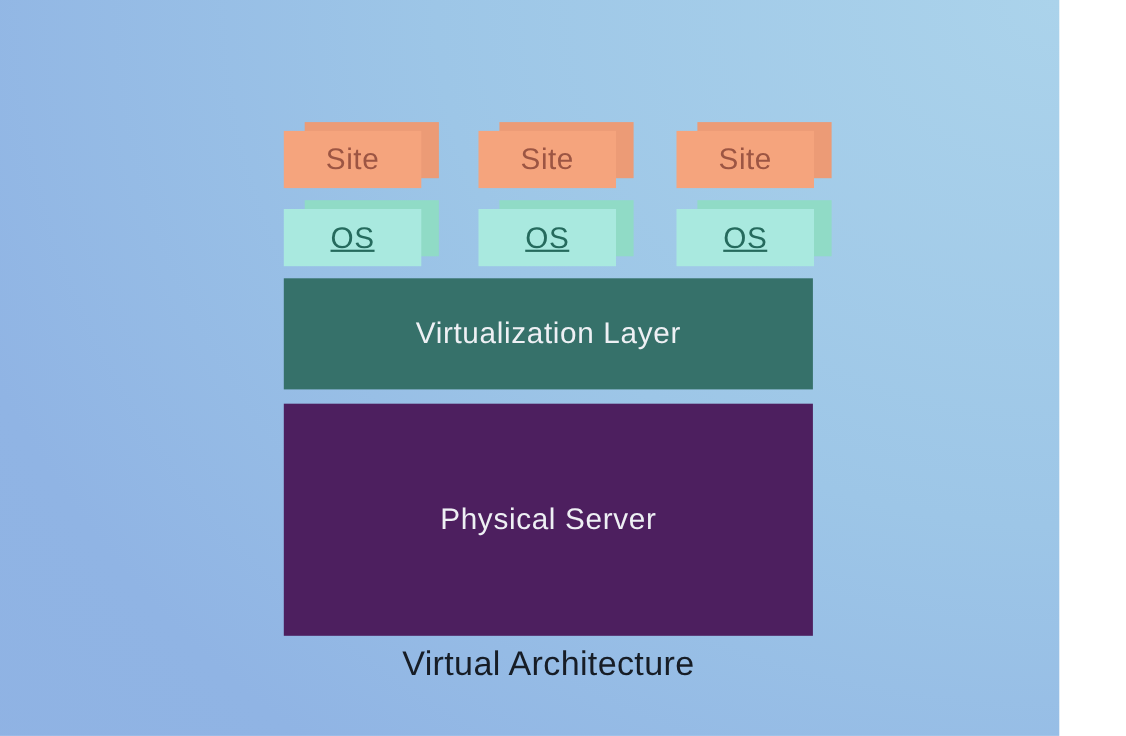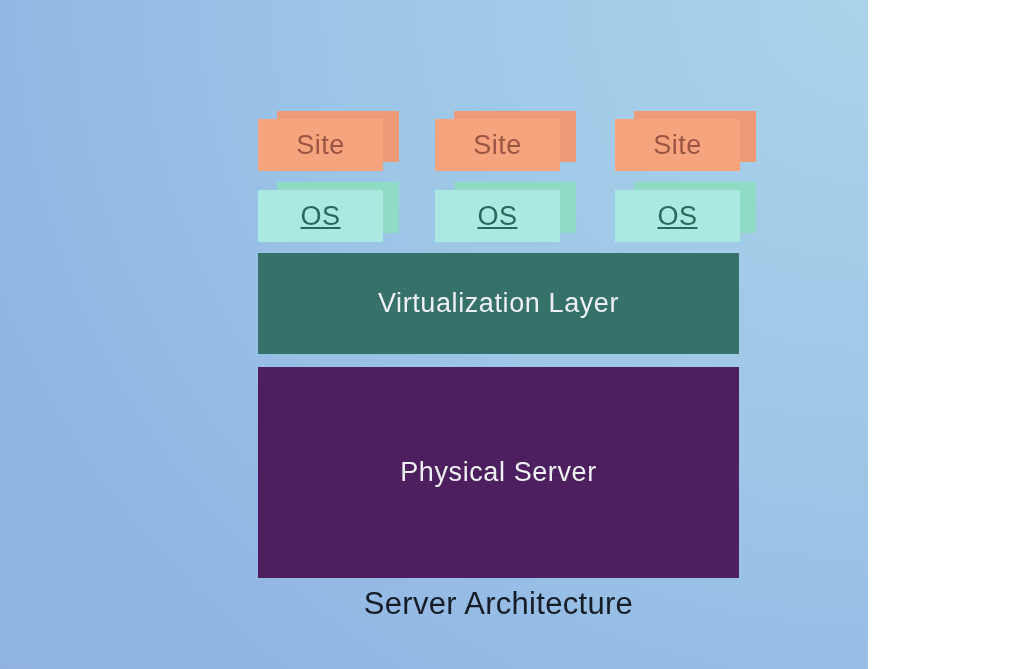--- a/index.html
+++ b/index.html
@@ -3,21 +3,21 @@
 <meta charset="utf-8">
 <style>
   * { margin: 0; padding: 0; box-sizing: border-box; }
   html, body { width: 1024px; height: 669px; overflow: hidden; }
   body {
     font-family: "Liberation Sans", sans-serif;
     -webkit-font-smoothing: antialiased;
   }
   .canvas {
     position: relative;
-    width: 868px;
+    width: 963px;
     height: 669px;
     background: radial-gradient(140% 170% at 100% 0%, #abd3eb 0%, #9dc6e7 42%, #90b4e4 78%, #8fb2e3 100%);
   }
   .stack {
     position: absolute;
     left: 258px;
     top: 0;
     width: 482px;
     height: 669px;
   }
@@ -117,16 +117,16 @@
       <div class="card-front">OS</div>
     </div>
     <div class="card-group os os-row col-3">
       <div class="card-back"></div>
       <div class="card-front">OS</div>
     </div>
 
     <div class="layer layer-physical">Physical Server</div>
     <div class="layer layer-virtualization">Virtualization Layer</div>
 
-    <div class="diagram-title">Server Architecture</div>
+    <div class="diagram-title">Virtual Architecture</div>
 
   </div>
 </div>
 
 </body></html>

